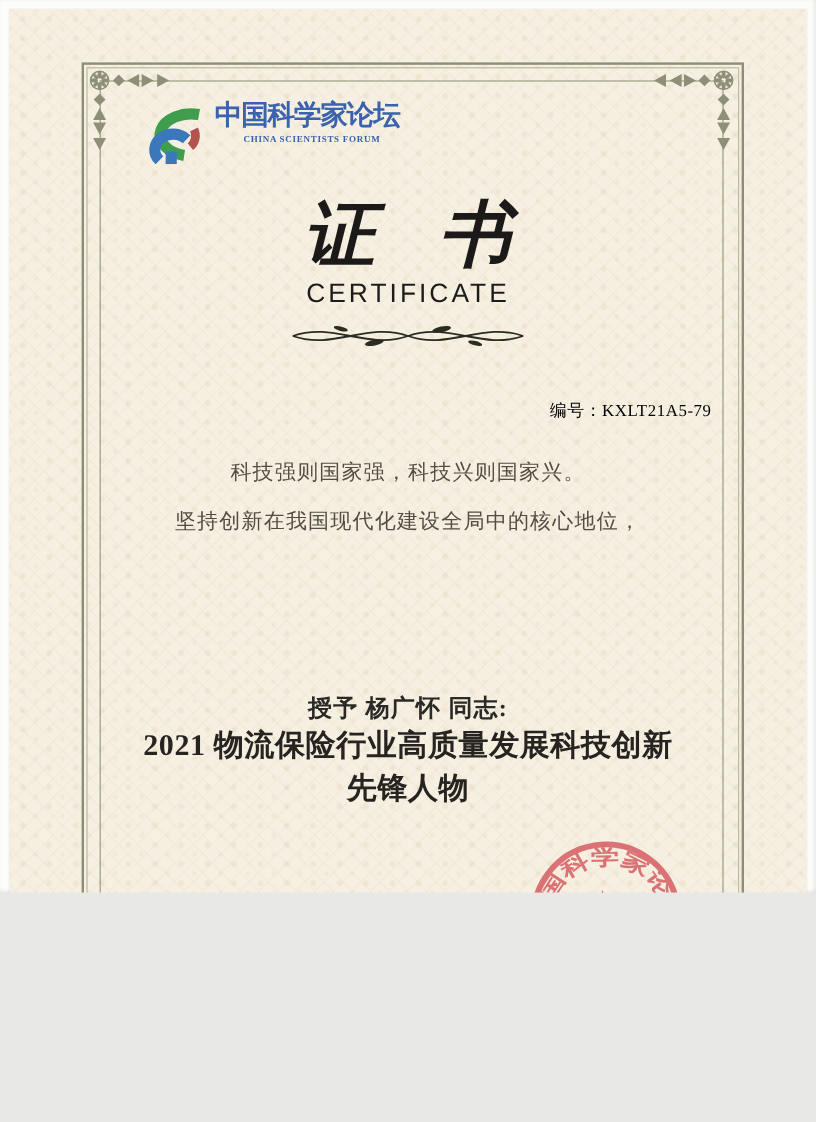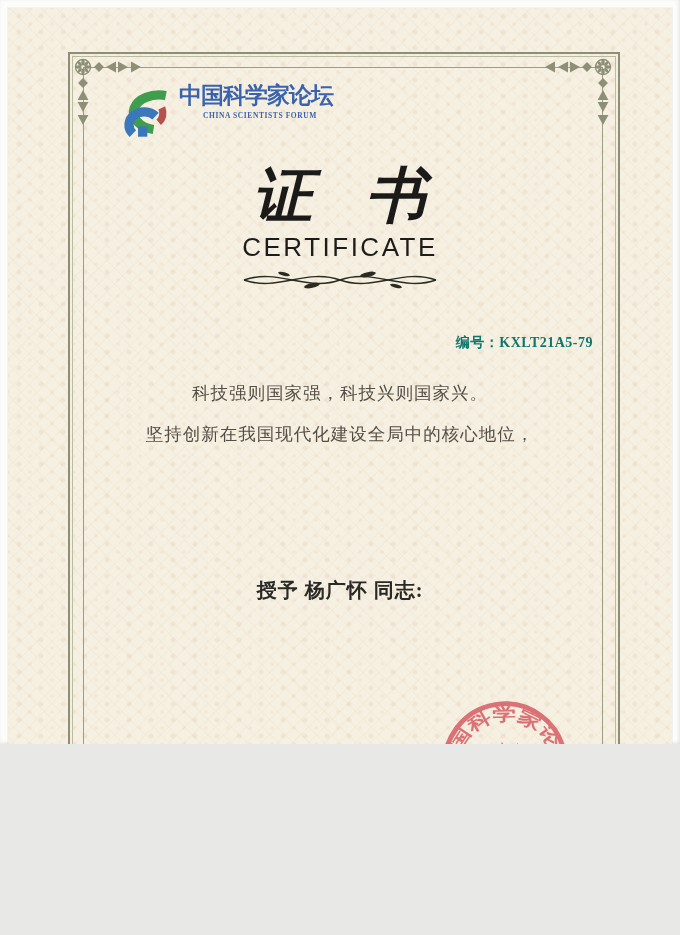--- a/index.html
+++ b/index.html
@@ -64,29 +64,29 @@
 
   
   .title-cn {
     left:0; right:0; top:148px; text-align:center;
     font-size:60px; font-weight:bold; color:#1b1a18;
     word-spacing:34px; letter-spacing:2px;font-style:italic;
   }
   .title-en {
     left:0; right:0; top:224px; text-align:center;
     font-family:"Liberation Sans", sans-serif;
-    font-size:26px; color:#1d1c1a; letter-spacing:2.5px; font-weight:500;
+    font-size:22px; color:#1d1c1a; letter-spacing:2.5px; font-weight:500;
   }
   .flourish { left:0; right:0; top:256px; text-align:center; }
   .flourish svg { width:200px; height:32px; }
 
   
   .serial {
     top:326px; right:79px;
-    font-size:14px; font-weight:bold; color:#0f766e; letter-spacing:.5px;
+    font-size:14px; font-weight:normal; color:#000000; letter-spacing:.5px;
   }
 
   
   .body-lines {
     left:40px; right:40px; top:365px; text-align:center;
     font-size:17.5px; color:#534d44; line-height:40.5px; letter-spacing:1px;
   }
   .award-line {
     left:0; right:0; top:550px; text-align:center;
     font-size:20px; color:#2b2926; letter-spacing:1px; font-weight:700;margin-top:19px;
@@ -188,20 +188,24 @@
     <div class="layer serial">
       <span>编号：</span><span>KXLT21A5-79</span>
     </div>
 
     <div class="layer body-lines">
       <div>科技强则国家强，科技兴则国家兴。</div>
       <div>坚持创新在我国现代化建设全局中的核心地位，</div>
     </div>
 
     <div class="layer award-line">授予 杨广怀 同志:</div>
+    <div class="layer award-title">
+      <div>2021 物流保险行业高质量发展科技创新</div>
+      <div>先锋人物</div>
+    </div>
 
     <div class="layer issuer">
       <div>中国科学家论坛</div>
       <div>组委会</div>
     </div>
     <div class="layer issue-date">二〇二一年五月</div>
 
     <svg class="layer seal" viewBox="0 0 130 130">
       <defs>
         <path id="arcTop" d="M 20.6,76.9 A 45,45 0 1 1 109.4,76.9" fill="none"></path>

